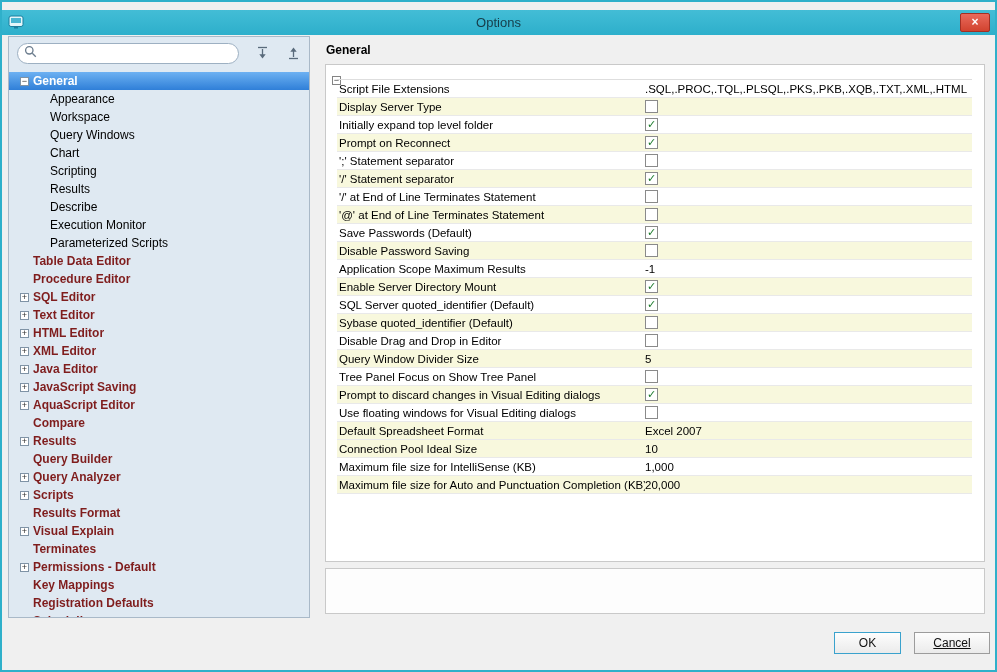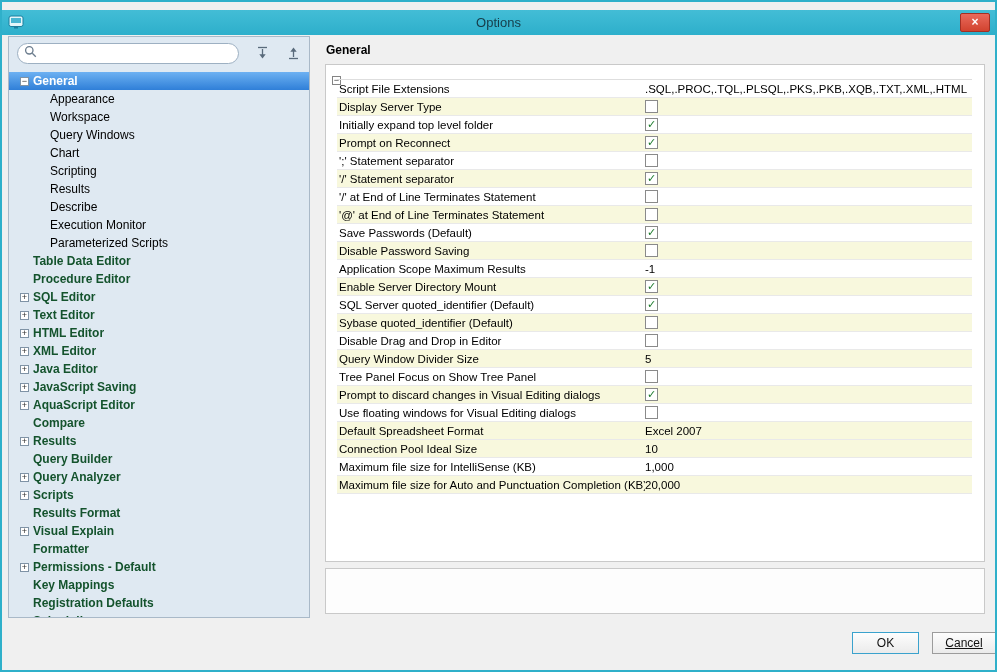--- a/index.html
+++ b/index.html
@@ -31,21 +31,21 @@
                align-items: center; justify-content: center; cursor: pointer; }
 
   .tree { margin-top: 3px; }
   .tree-row { height: 18px; display: flex; align-items: center; font-size: 12px;
               color: #000; cursor: default; white-space: nowrap; }
   .tree-row .toggle { width: 9px; height: 9px; flex: 0 0 9px; margin-left: 11px; margin-right: 4px;
                       border: 1px solid #7f93a6; background: #fff; font-size: 9px; line-height: 7px;
                       text-align: center; color: #333; }
   .tree-row .toggle.none { border-color: transparent; background: transparent; }
   .tree-row.child .toggle { margin-left: 28px; border-color: transparent; background: transparent; }
-  .tree-row.bold .tree-label { font-weight: bold; color: #14532d; }
+  .tree-row.bold .tree-label { font-weight: bold; color: #7f1d1d; }
   .tree-row.selected { background: linear-gradient(#6db1f2, #2f7fd8); }
   .tree-row.selected .tree-label { color: #fff; }
 
   
   .main-header { position: absolute; left: 324px; top: 41px; font-size: 12px; font-weight: bold; color: #000; }
   .settings-box { position: absolute; left: 323px; top: 62px; width: 660px; height: 498px;
                   background: #fff; border: 1px solid #c9c9c9; }
   .group-toggle { position: absolute; left: 6px; top: 11px; width: 9px; height: 9px;
                   border: 1px solid #848484; background: #fff; font-size: 9px; line-height: 7px;
                   text-align: center; color: #333; cursor: pointer; }
@@ -60,23 +60,23 @@
   .checkbox { display: inline-block; width: 13px; height: 13px; border: 1px solid #8a8a8a;
               background: #fff; font-size: 11px; line-height: 11px; text-align: center;
               color: #1b7a2b; vertical-align: middle; cursor: pointer; }
 
   .desc-box { position: absolute; left: 323px; top: 566px; width: 660px; height: 46px;
               background: #fdfdfd; border: 1px solid #c9c9c9; }
 
   
   .btn { position: absolute; top: 630px; height: 22px;
          background: linear-gradient(#fdfdfd, #ebebeb); border: 1px solid #9c9c9c;
-         font: 12px "Liberation Sans", sans-serif; color: #111; cursor: pointer; margin-left: 18px; }
+         font: 12px "Liberation Sans", sans-serif; color: #111; cursor: pointer; }
   .btn.ok { left: 832px; width: 67px; border-color: #3aa2cd; }
-  .btn.cancel { left: 912px; width: 64px; text-decoration: underline; }
+  .btn.cancel { left: 912px; width: 76px; text-decoration: underline; }
 </style>
 </head>
 <body>
 
 <div class="window">
 
   <div class="titlebar">
     <span class="app-icon">
       <svg width="16" height="16" viewBox="0 0 16 16">
         <rect x="1" y="2" width="14" height="10.5" rx="2" fill="#e4f6fa" stroke="#1b7f9e"></rect>
@@ -216,21 +216,21 @@
         <div class="tree-row bold">
           <span class="toggle none"></span>
           <span class="tree-label">Results Format</span>
         </div>
         <div class="tree-row bold">
           <span class="toggle plus">+</span>
           <span class="tree-label">Visual Explain</span>
         </div>
         <div class="tree-row bold">
           <span class="toggle none"></span>
-          <span class="tree-label">Formatter</span>
+          <span class="tree-label">Terminates</span>
         </div>
         <div class="tree-row bold">
           <span class="toggle plus">+</span>
           <span class="tree-label">Permissions - Default</span>
         </div>
         <div class="tree-row bold">
           <span class="toggle none"></span>
           <span class="tree-label">Key Mappings</span>
         </div>
         <div class="tree-row bold">

